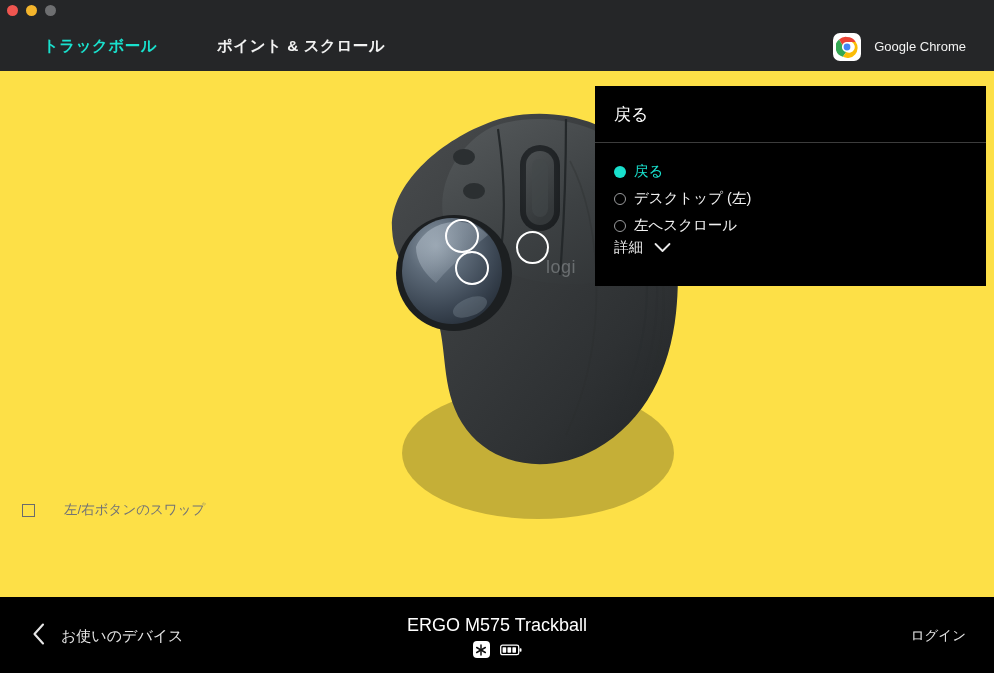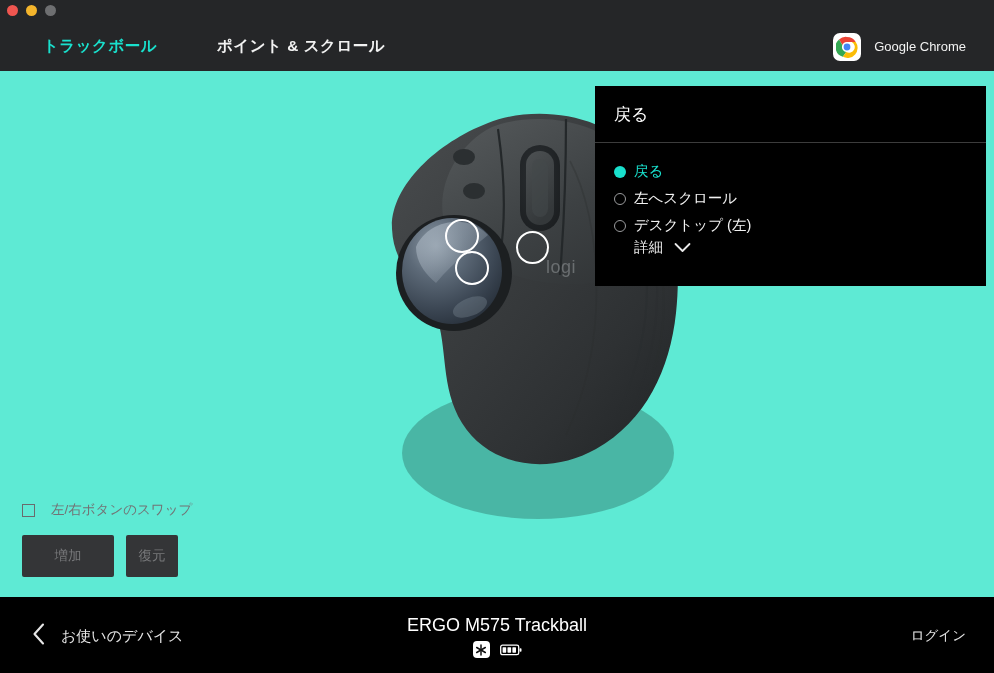--- a/index.html
+++ b/index.html
@@ -67,21 +67,21 @@
     flex: none;
   }
   #chrome-app .app-name {
     font-size: 13px; color: #f2f2f2;
   }
 
   
   #stage {
     position: absolute; left: 0; top: 71px;
     width: 994px; height: 526px;
-    background: #5eead4;
+    background: #fde047;
     overflow: hidden;
   }
 
   
   #device {
     position: absolute; left: 370px; top: 30px;
     width: 320px; height: 420px;
   }
   #device svg { display: block; }
 
@@ -93,21 +93,21 @@
     background: transparent;
     cursor: pointer;
   }
   .co-1 { left: 445px; top: 148px; width: 34px; height: 34px; }
   .co-2 { left: 455px; top: 180px; width: 34px; height: 34px; }
   .co-3 { left: 516px; top: 160px; width: 33px; height: 33px; }
 
   
   #swap-row {
     position: absolute; left: 22px; top: 430px;
-    display: flex; align-items: center; gap: 16px;
+    display: flex; align-items: center; gap: 29px;
   }
   #swap-box {
     width: 13px; height: 13px;
     border: 1.6px solid #6a6b6d;
     background: transparent;
     flex: none;
   }
   #swap-label {
     font-size: 13.5px; color: #727375;
   }
@@ -165,21 +165,20 @@
     flex: none; margin-right: 8px;
   }
   .radio.on  { background: #19e0cd; border: none; }
   .radio.off { background: transparent; border: 1.6px solid #9a9b9d; }
   .opt-label { font-size: 14.5px; color: #f2f2f2; }
   .opt.selected .opt-label { color: #19e0cd; }
   #popup-more {
     position: absolute; left: 19px; top: 152px;
     display: flex; align-items: center; gap: 11px;
     cursor: pointer;
-    margin-left: 20px;
   }
   #popup-more-label { font-size: 14.5px; color: #e8e8e8; }
 
   
   #footer {
     position: absolute; left: 0; top: 597px;
     width: 994px; height: 76px;
     background: #000000;
   }
   #back-nav {
@@ -326,44 +325,40 @@
 
     <div class="callout co-1"></div>
     <div class="callout co-2"></div>
     <div class="callout co-3"></div>
 
     <div id="swap-row">
       <div id="swap-box"></div>
       <span id="swap-label">左/右ボタンのスワップ</span>
     </div>
 
-    <div id="btn-row">
-      <button class="gbtn" id="btn-add">増加</button>
-      <button class="gbtn" id="btn-restore">復元</button>
-    </div>
   </div>
 
   <div id="popup">
     <div id="popup-header">
       <span id="popup-title">戻る</span>
     </div>
     <div id="popup-divider"></div>
 
     <div id="popup-options">
       <div class="opt selected">
         <span class="radio on"></span>
         <span class="opt-label">戻る</span>
       </div>
       <div class="opt">
         <span class="radio off"></span>
-        <span class="opt-label">左へスクロール</span>
+        <span class="opt-label">デスクトップ (左)</span>
       </div>
       <div class="opt">
         <span class="radio off"></span>
-        <span class="opt-label">デスクトップ (左)</span>
+        <span class="opt-label">左へスクロール</span>
       </div>
     </div>
 
     <div id="popup-more">
       <span id="popup-more-label">詳細</span>
       <span>
         <svg width="17" height="11" viewBox="0 0 17 11" aria-hidden="true">
           <path d="M1.5 2 L8.5 9 L15.5 2" stroke="#e8e8e8" stroke-width="1.8" fill="none" stroke-linecap="round" stroke-linejoin="round"></path>
         </svg>
       </span>

